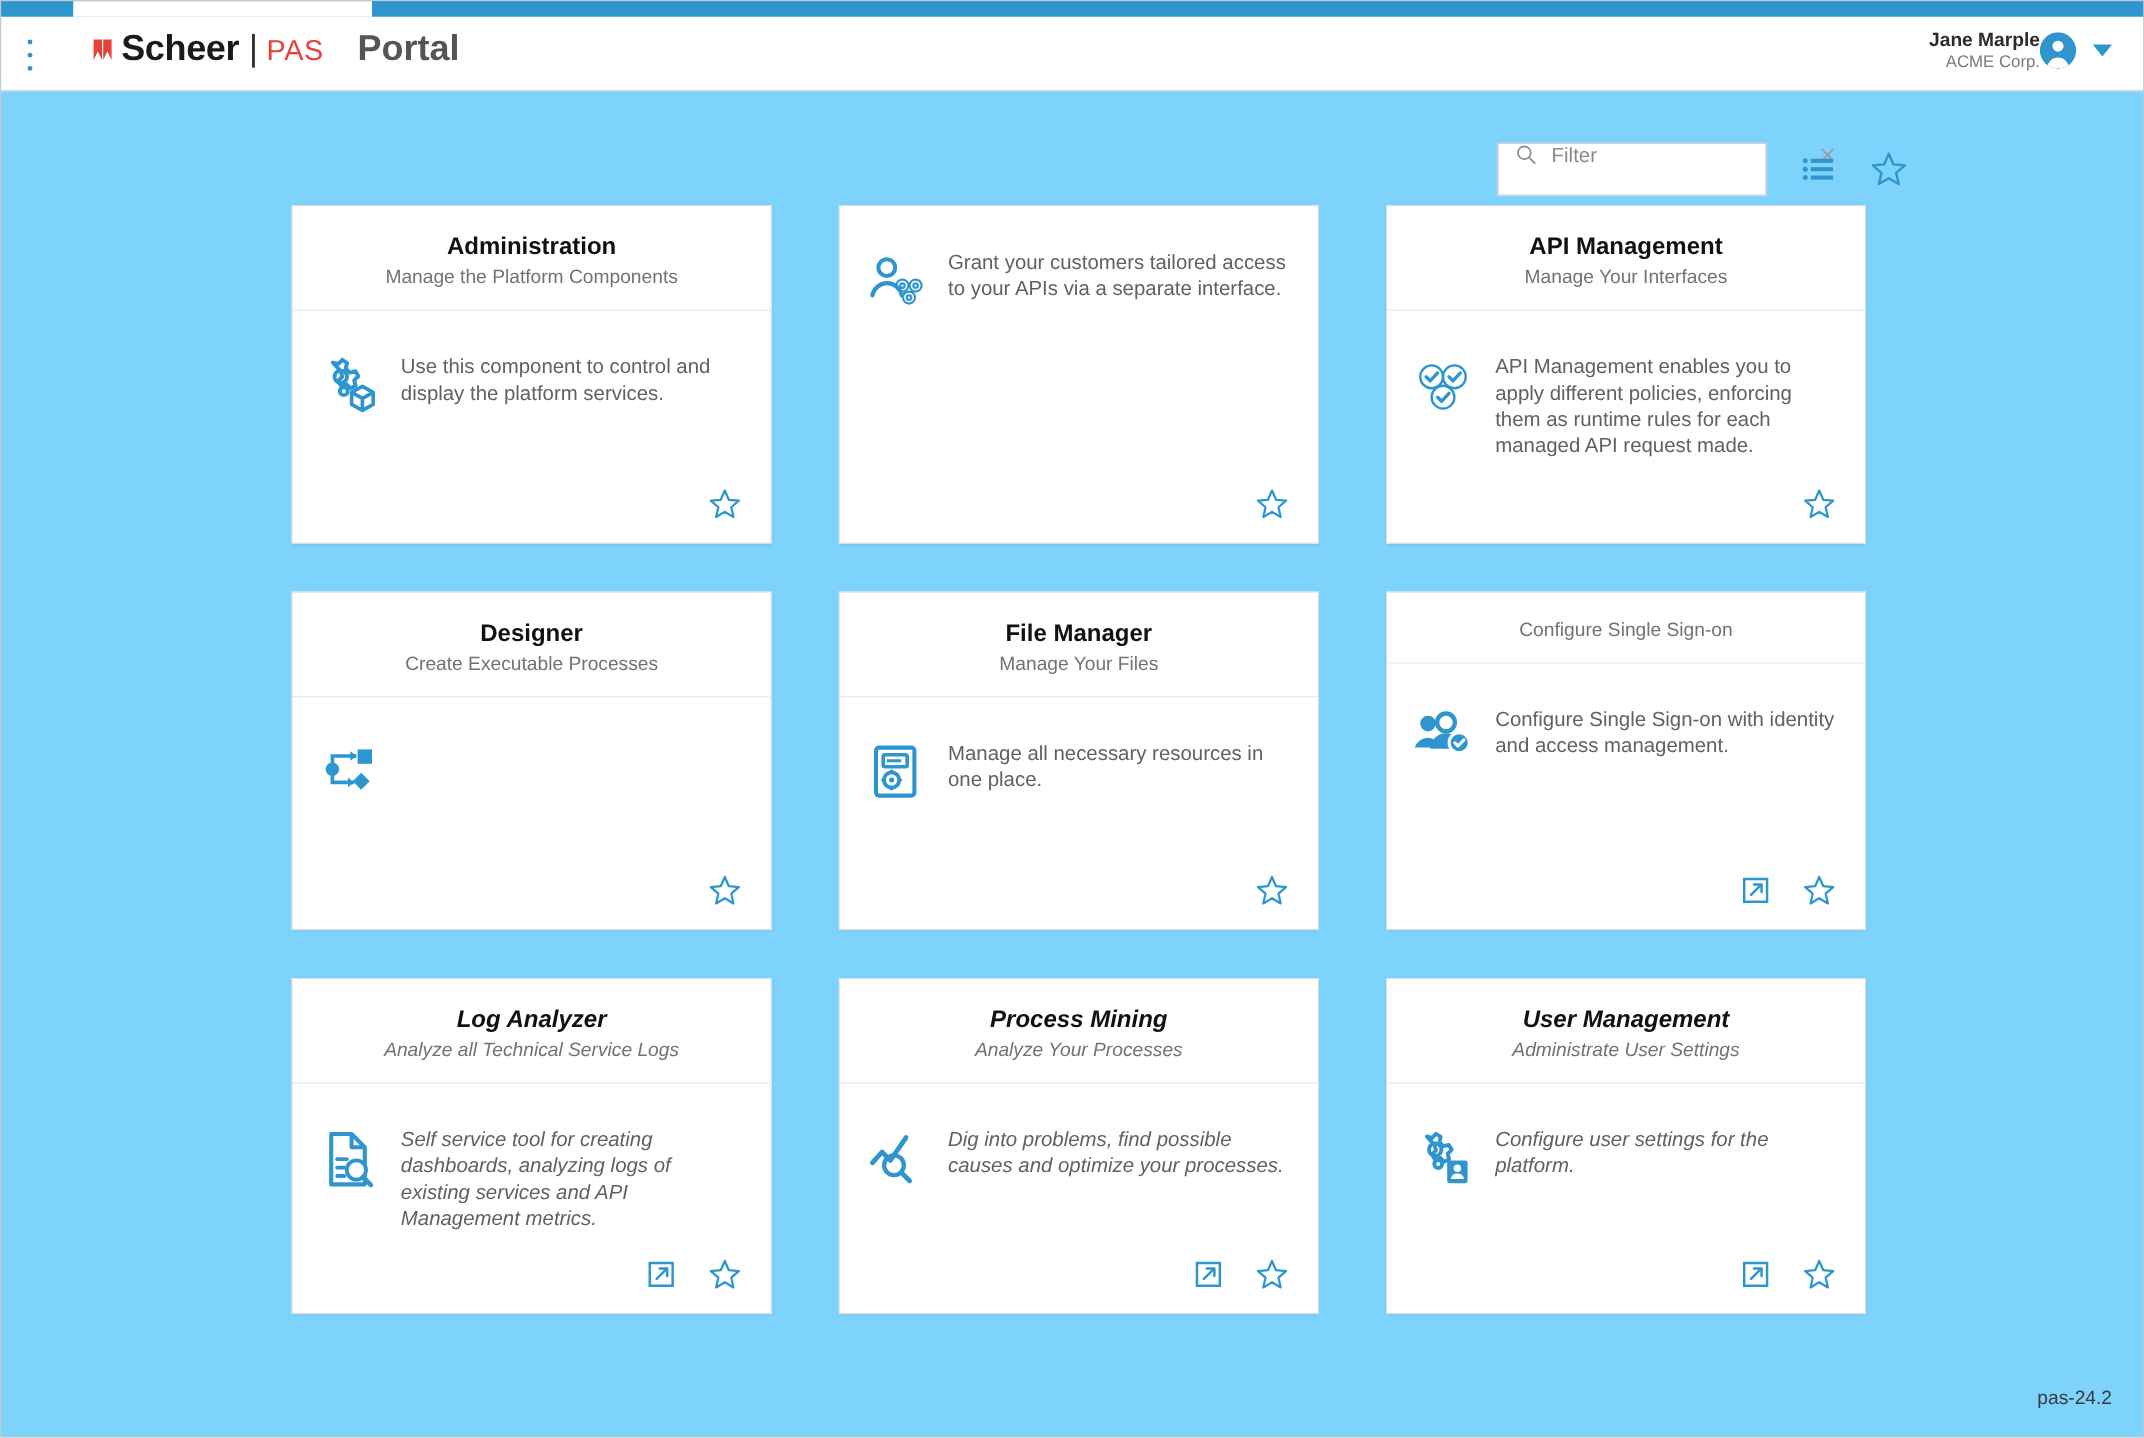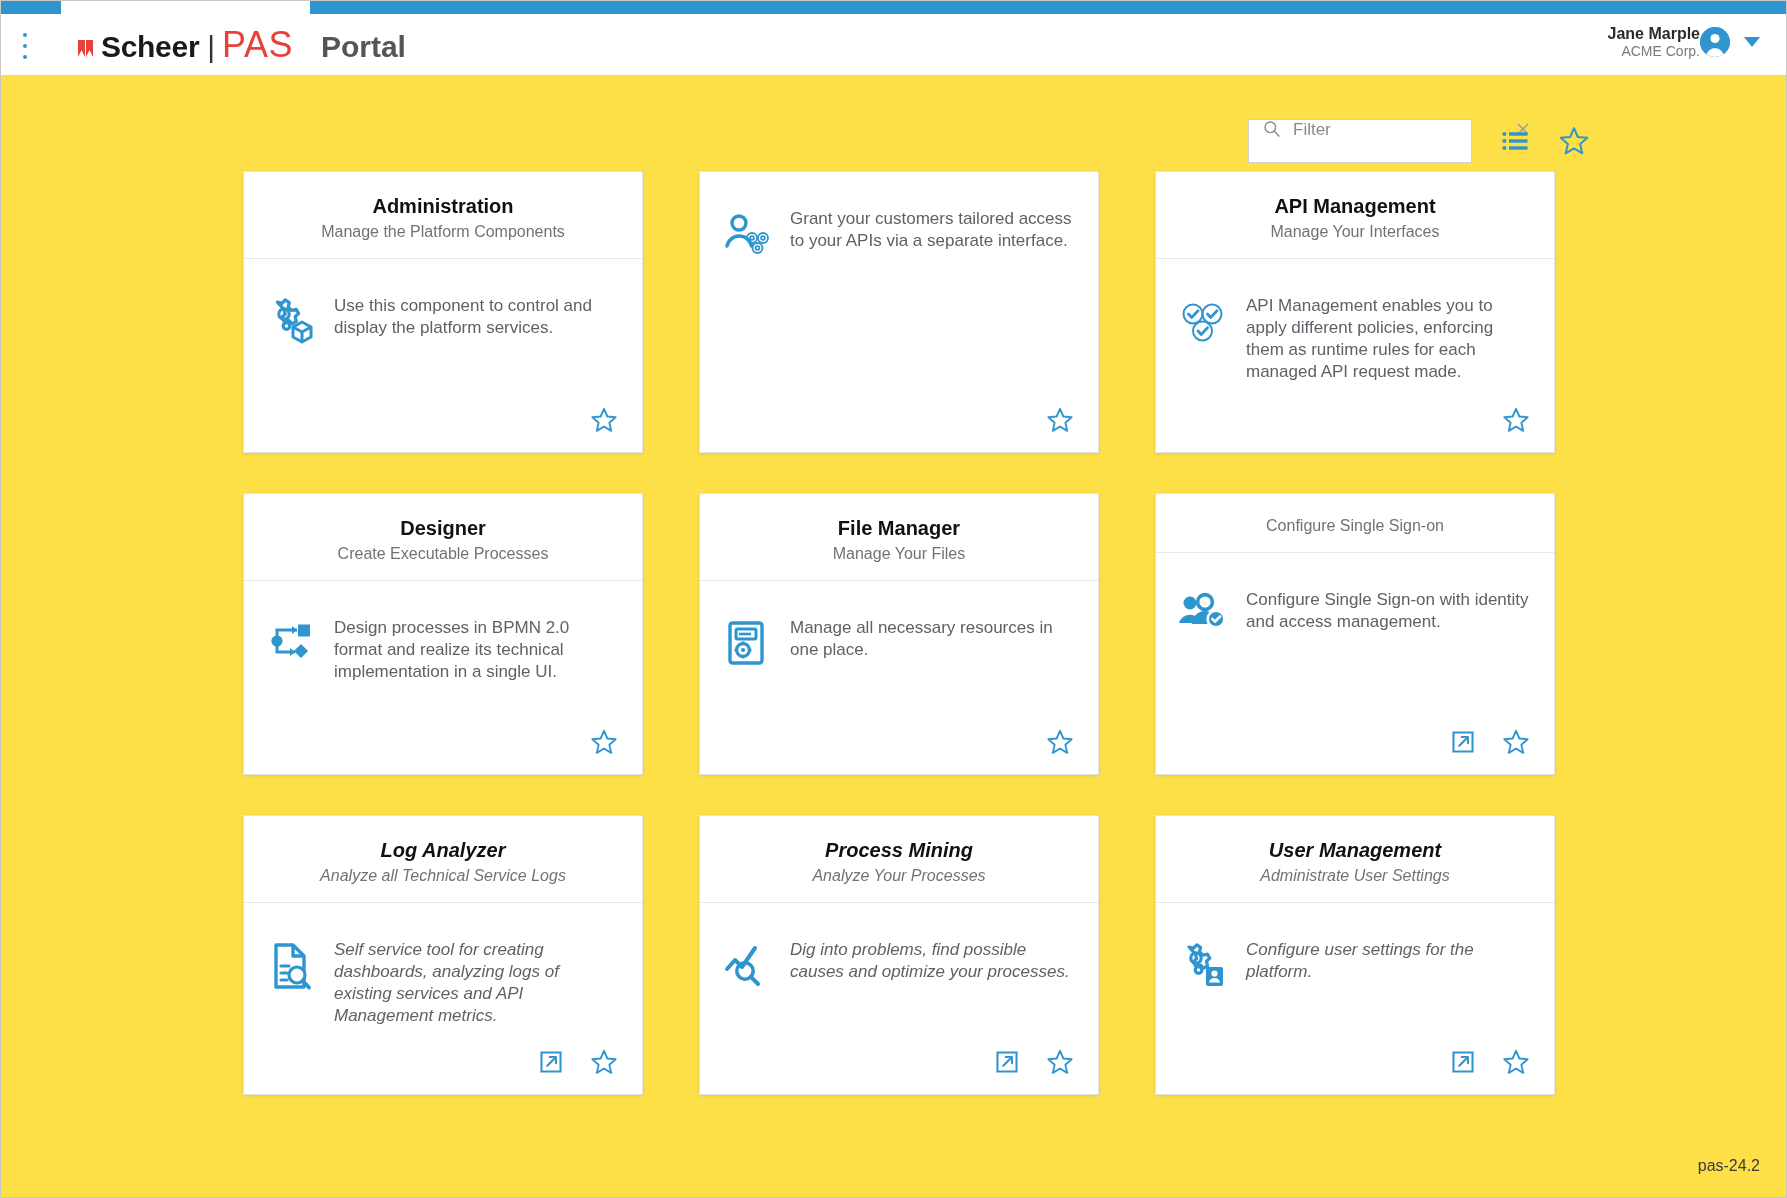--- a/index.html
+++ b/index.html
@@ -5,21 +5,21 @@
   * { box-sizing: border-box; margin: 0; padding: 0; }
   html, body {
     width: 1787px; height: 1198px;
     background: #ffffff;
     font-family: "Liberation Sans", sans-serif;
     overflow: hidden;
   }
   #page {
     position: relative;
     width: 1787px; height: 1198px;
-    background: #fde047;
+    background: #7dd3fc;
     border: 1px solid #c8c8c8;
   }
 
   
   .topbar {
     position: absolute; top: 0; left: 0;
     width: 1785px; height: 13px;
     background: #2e95ce;
   }
   .topbar-notch {
@@ -58,21 +58,21 @@
   }
   .brand-scheer {
     font-size: 30px; font-weight: bold; color: #1a1a1a;
     letter-spacing: -0.3px;
   }
   .brand-pipe {
     font-size: 30px; color: #333333;
     margin: 0 7px 0 8px; font-weight: 300;
   }
   .brand-pas {
-    font-size: 36px; color: #e8403a; font-weight: 400;
+    font-size: 24px; color: #e8403a; font-weight: 400;
     letter-spacing: 0.5px;
   }
   .brand-app {
     font-size: 30px; color: #555555; font-weight: 700;
     margin-left: 28px;
   }
 
   .user-area {
     position: absolute; right: 26px; top: 10px;
     display: flex; align-items: center;
@@ -373,21 +373,20 @@
               <path d="M11 22 v-11 h20"></path>
               <path d="M11 22 v11 h18"></path>
             </g>
             <path d="M31 11 l-5 -4 v8 z" fill="#2e95ce"></path>
             <path d="M29 33 l-5 -4 v8 z" fill="#2e95ce"></path>
             <circle cx="11" cy="22" r="5.6" fill="#2e95ce"></circle>
             <rect x="32" y="5.5" width="12" height="12" fill="#2e95ce"></rect>
             <rect x="30" y="27" width="10" height="10" fill="#2e95ce" transform="rotate(45 35 32)"></rect>
           </svg>
         </div>
-        <div class="card-desc">Design processes in BPMN 2.0 format and realize its technical implementation in a single UI.</div>
       </div>
       <div class="card-actions">
         <span class="act">
           <svg width="28" height="28" viewBox="0 0 24 24">
             <path d="M12 2.4 L14.9 9.0 L22 9.6 L16.6 14.3 L18.2 21.3 L12 17.6 L5.8 21.3 L7.4 14.3 L2 9.6 L9.1 9.0 Z" fill="none" stroke="#2e95ce" stroke-width="1.6" stroke-linejoin="round"></path>
           </svg>
         </span>
       </div>
     </div>
 

